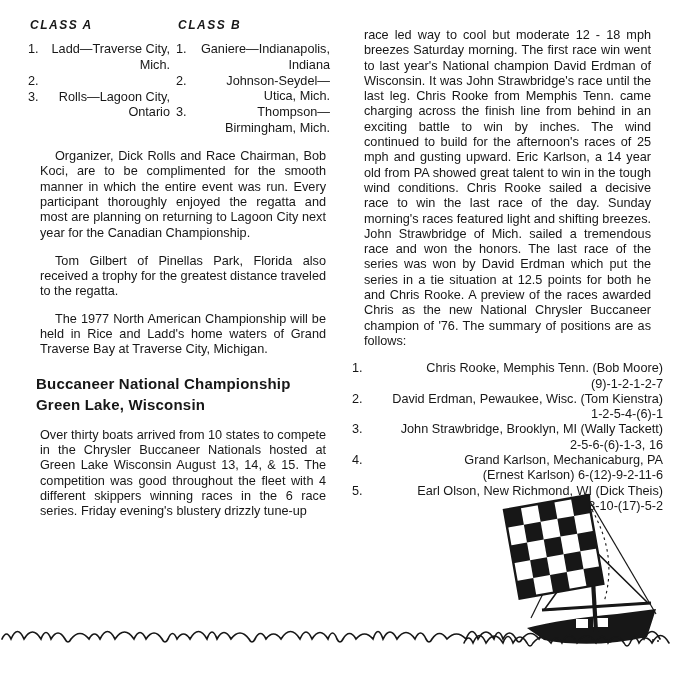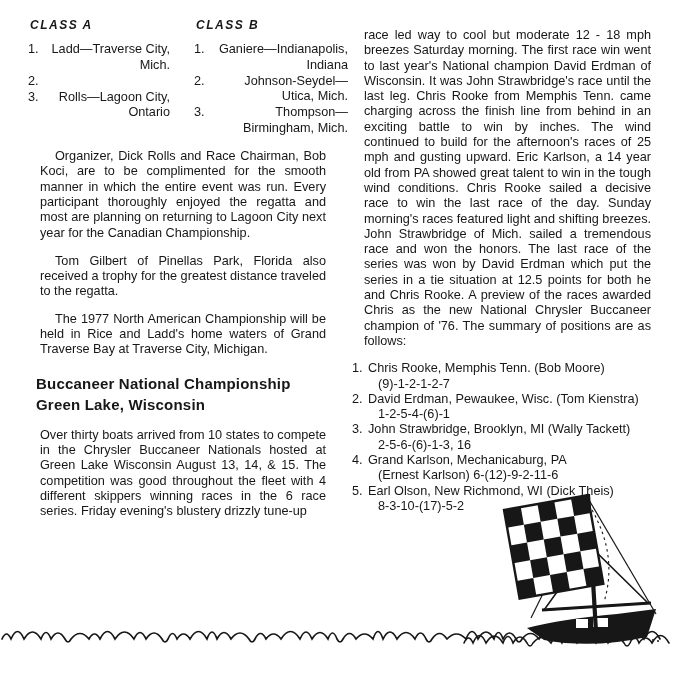--- a/index.html
+++ b/index.html
@@ -9,41 +9,41 @@
     font-family:"Liberation Sans", sans-serif;
     font-size:12.7px; line-height:15.3px;
     -webkit-font-smoothing:antialiased;
   }
   .col { position:absolute; top:16px; }
   .col-left  { left:28px;  width:310px; }
   .col-right { left:352px; width:311px; }
 
   .class-section { display:flex; }
   .class-sub-a { width:148px; flex:none; }
-  .class-sub-b { width:160px; flex:none;margin-left:18px; }
+  .class-sub-b { width:160px; flex:none; }
   .class-title {
     font-style:italic; font-weight:bold; font-size:12px;
     letter-spacing:1.5px; margin:2px 0 9px 2px;
   }
   .class-item { display:flex; text-align:left; margin-bottom:1px; }
   .rank { width:16px; flex:none; }
   .class-item .txt { flex:1; padding-right:6px;text-align:right; }
 
   .para { margin:12px; text-align:justify; }
   .para.indent { text-indent:15px; }
   .p-first { margin-top:13px; }
 
   .heading {
     font-weight:bold; font-size:15px; line-height:21.5px;
     letter-spacing:0.2px; margin:15px 8px 9px; text-align:left;
   }
 
   .standings { margin-top:1px; }
   .standing { display:flex; text-align:left; }
-  .standing .body { flex:1; }
+  .standing .body { flex:1;text-align:right; }
   .standing .scores { padding-left:10px; }
 
   .illustration { position:absolute; left:432px; top:486px; width:246px; height:204px; }
   .wave-strip   { position:absolute; left:0; top:622px; width:662px; height:32px; }
   svg { display:block; }
 </style>
 </head>
 <body>
 
 <div class="page">

